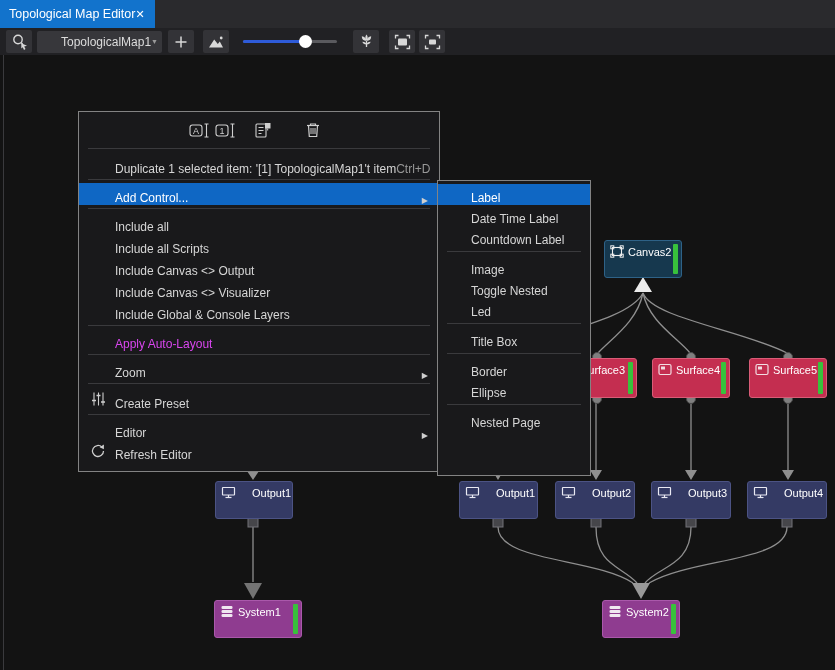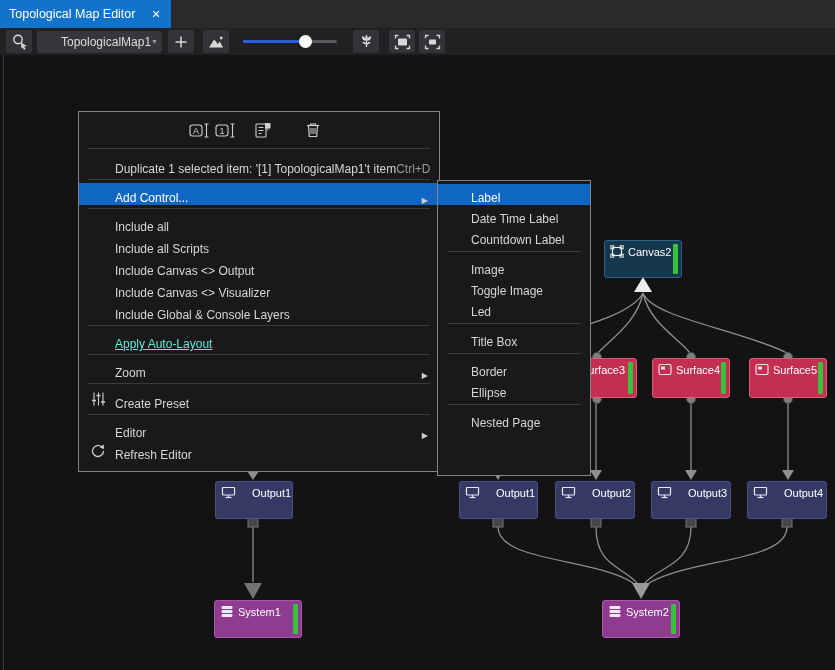--- a/index.html
+++ b/index.html
@@ -6,21 +6,21 @@
     --tab_blue:#1273cc; --menu_highlight:#0f67c4; --slider_blue:#2e5bd9;
     --stripe_green:#38c13c; --surface_red:#c42e50; --output_indigo:#343a64;
     --system_purple:#8f3c90; --canvas_teal:#16384e;
   }
   *{box-sizing:border-box;margin:0;padding:0;}
   html,body{width:835px;height:670px;overflow:hidden;}
   body{background:#131313;font-family:"Liberation Sans","DejaVu Sans",sans-serif;position:relative;}
 
   
   .tabbar{position:absolute;left:0;top:0;width:100%;height:28px;background:#2a2a2d;display:flex;z-index:10;}
-  .tab{background:var(--tab_blue);color:#fff;display:flex;align-items:center;gap:16px;
+  .tab{background:var(--tab_blue);color:#fff;display:flex;align-items:center;gap:0;
        padding:0 10px 0 9px;font-size:12.5px;height:28px;cursor:default;}
   .tab .close{font-size:11px;line-height:1;}
 
   
   .toolbar{position:absolute;left:0;top:28px;width:100%;height:27px;background:#212124;
            display:flex;align-items:center;z-index:10;}
   .tbtn{width:26px;height:23px;background:#333337;border:none;border-radius:2px;
         display:flex;align-items:center;justify-content:center;padding:0;cursor:pointer;}
   .dropdown{width:125px;height:22px;background:#37373b;border-radius:2px;color:#dcdcdc;font-size:12px;
             display:flex;align-items:center;justify-content:space-between;padding:0 24px;margin-left:5px;cursor:pointer;}
@@ -52,21 +52,21 @@
   #sub-menu {left:437px;top:180px;width:154px;height:296px;z-index:6;}
   .menu-iconrow{height:30px;display:flex;align-items:center;}
   .hicon{width:24px;height:24px;display:flex;align-items:center;justify-content:center;cursor:pointer;}
   .msep{border-top:1px solid #3a3a3d;margin:3px 9px;}
   #sub-menu .msep{margin:4px 9px;}
   .mitem{height:22px;display:flex;align-items:flex-end;padding:0 10px 0 36px;position:relative;
          white-space:nowrap;cursor:pointer;}
   #sub-menu .mitem{height:21px;padding-left:33px;}
   .mitem.tall{height:24px;}
   .mitem.hl{background:var(--menu_highlight);color:#fff;}
-  .mitem.disabled{color:#5eead4;cursor:default;text-decoration:underline;}
+  .mitem.disabled{color:#d946ef;cursor:default;}
   .mitem .shortcut{margin-left:auto;color:#989898;padding-right:2px;}
   .mitem .subarrow{margin-left:auto;font-size:8px;color:#cfcfcf;padding-right:1px;}
   .mitem .licon{position:absolute;left:11px;top:50%;transform:translateY(-50%);display:flex;}
 </style>
 </head>
 <body>
 
 <div class="stage">
 
   <div class="left-edge"></div>
@@ -336,21 +336,21 @@
           <span>Date Time Label</span>
         </div>
         <div class="mitem">
           <span>Countdown Label</span>
         </div>
         <div class="msep"></div>
         <div class="mitem">
           <span>Image</span>
         </div>
         <div class="mitem">
-          <span>Toggle Image</span>
+          <span>Toggle Nested</span>
         </div>
         <div class="mitem">
           <span>Led</span>
         </div>
         <div class="msep"></div>
         <div class="mitem">
           <span>Title Box</span>
         </div>
         <div class="msep"></div>
         <div class="mitem">

